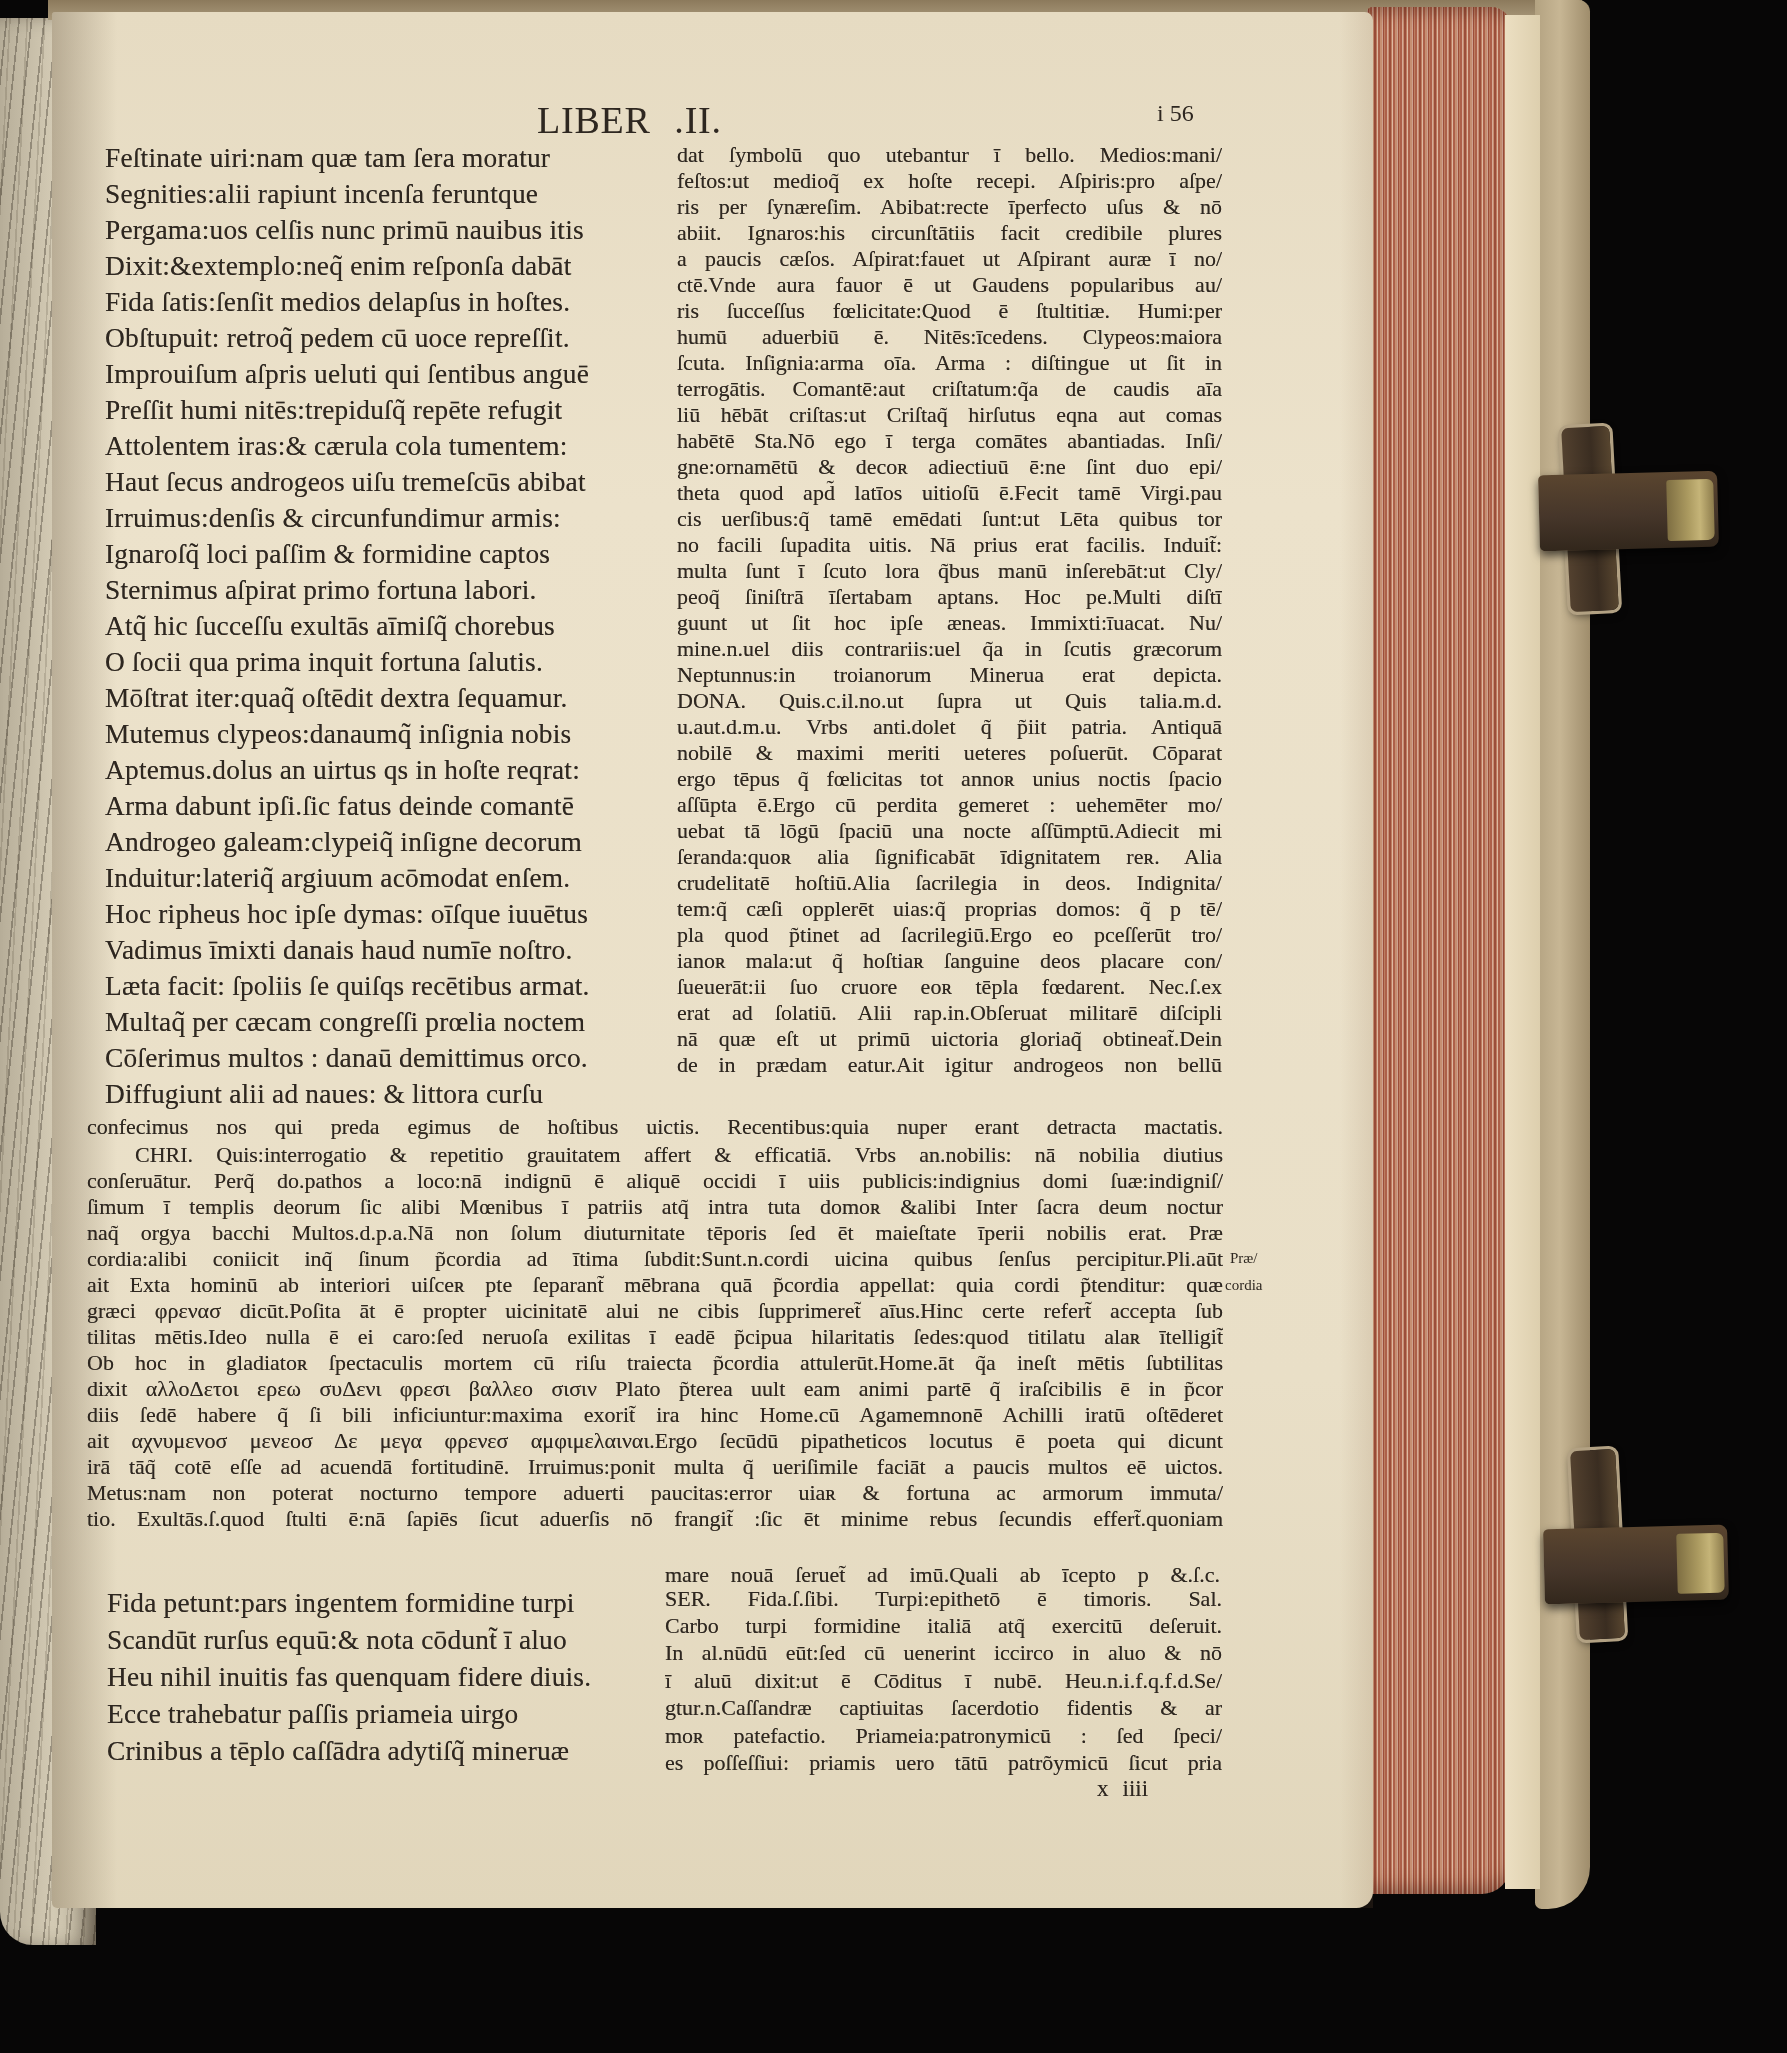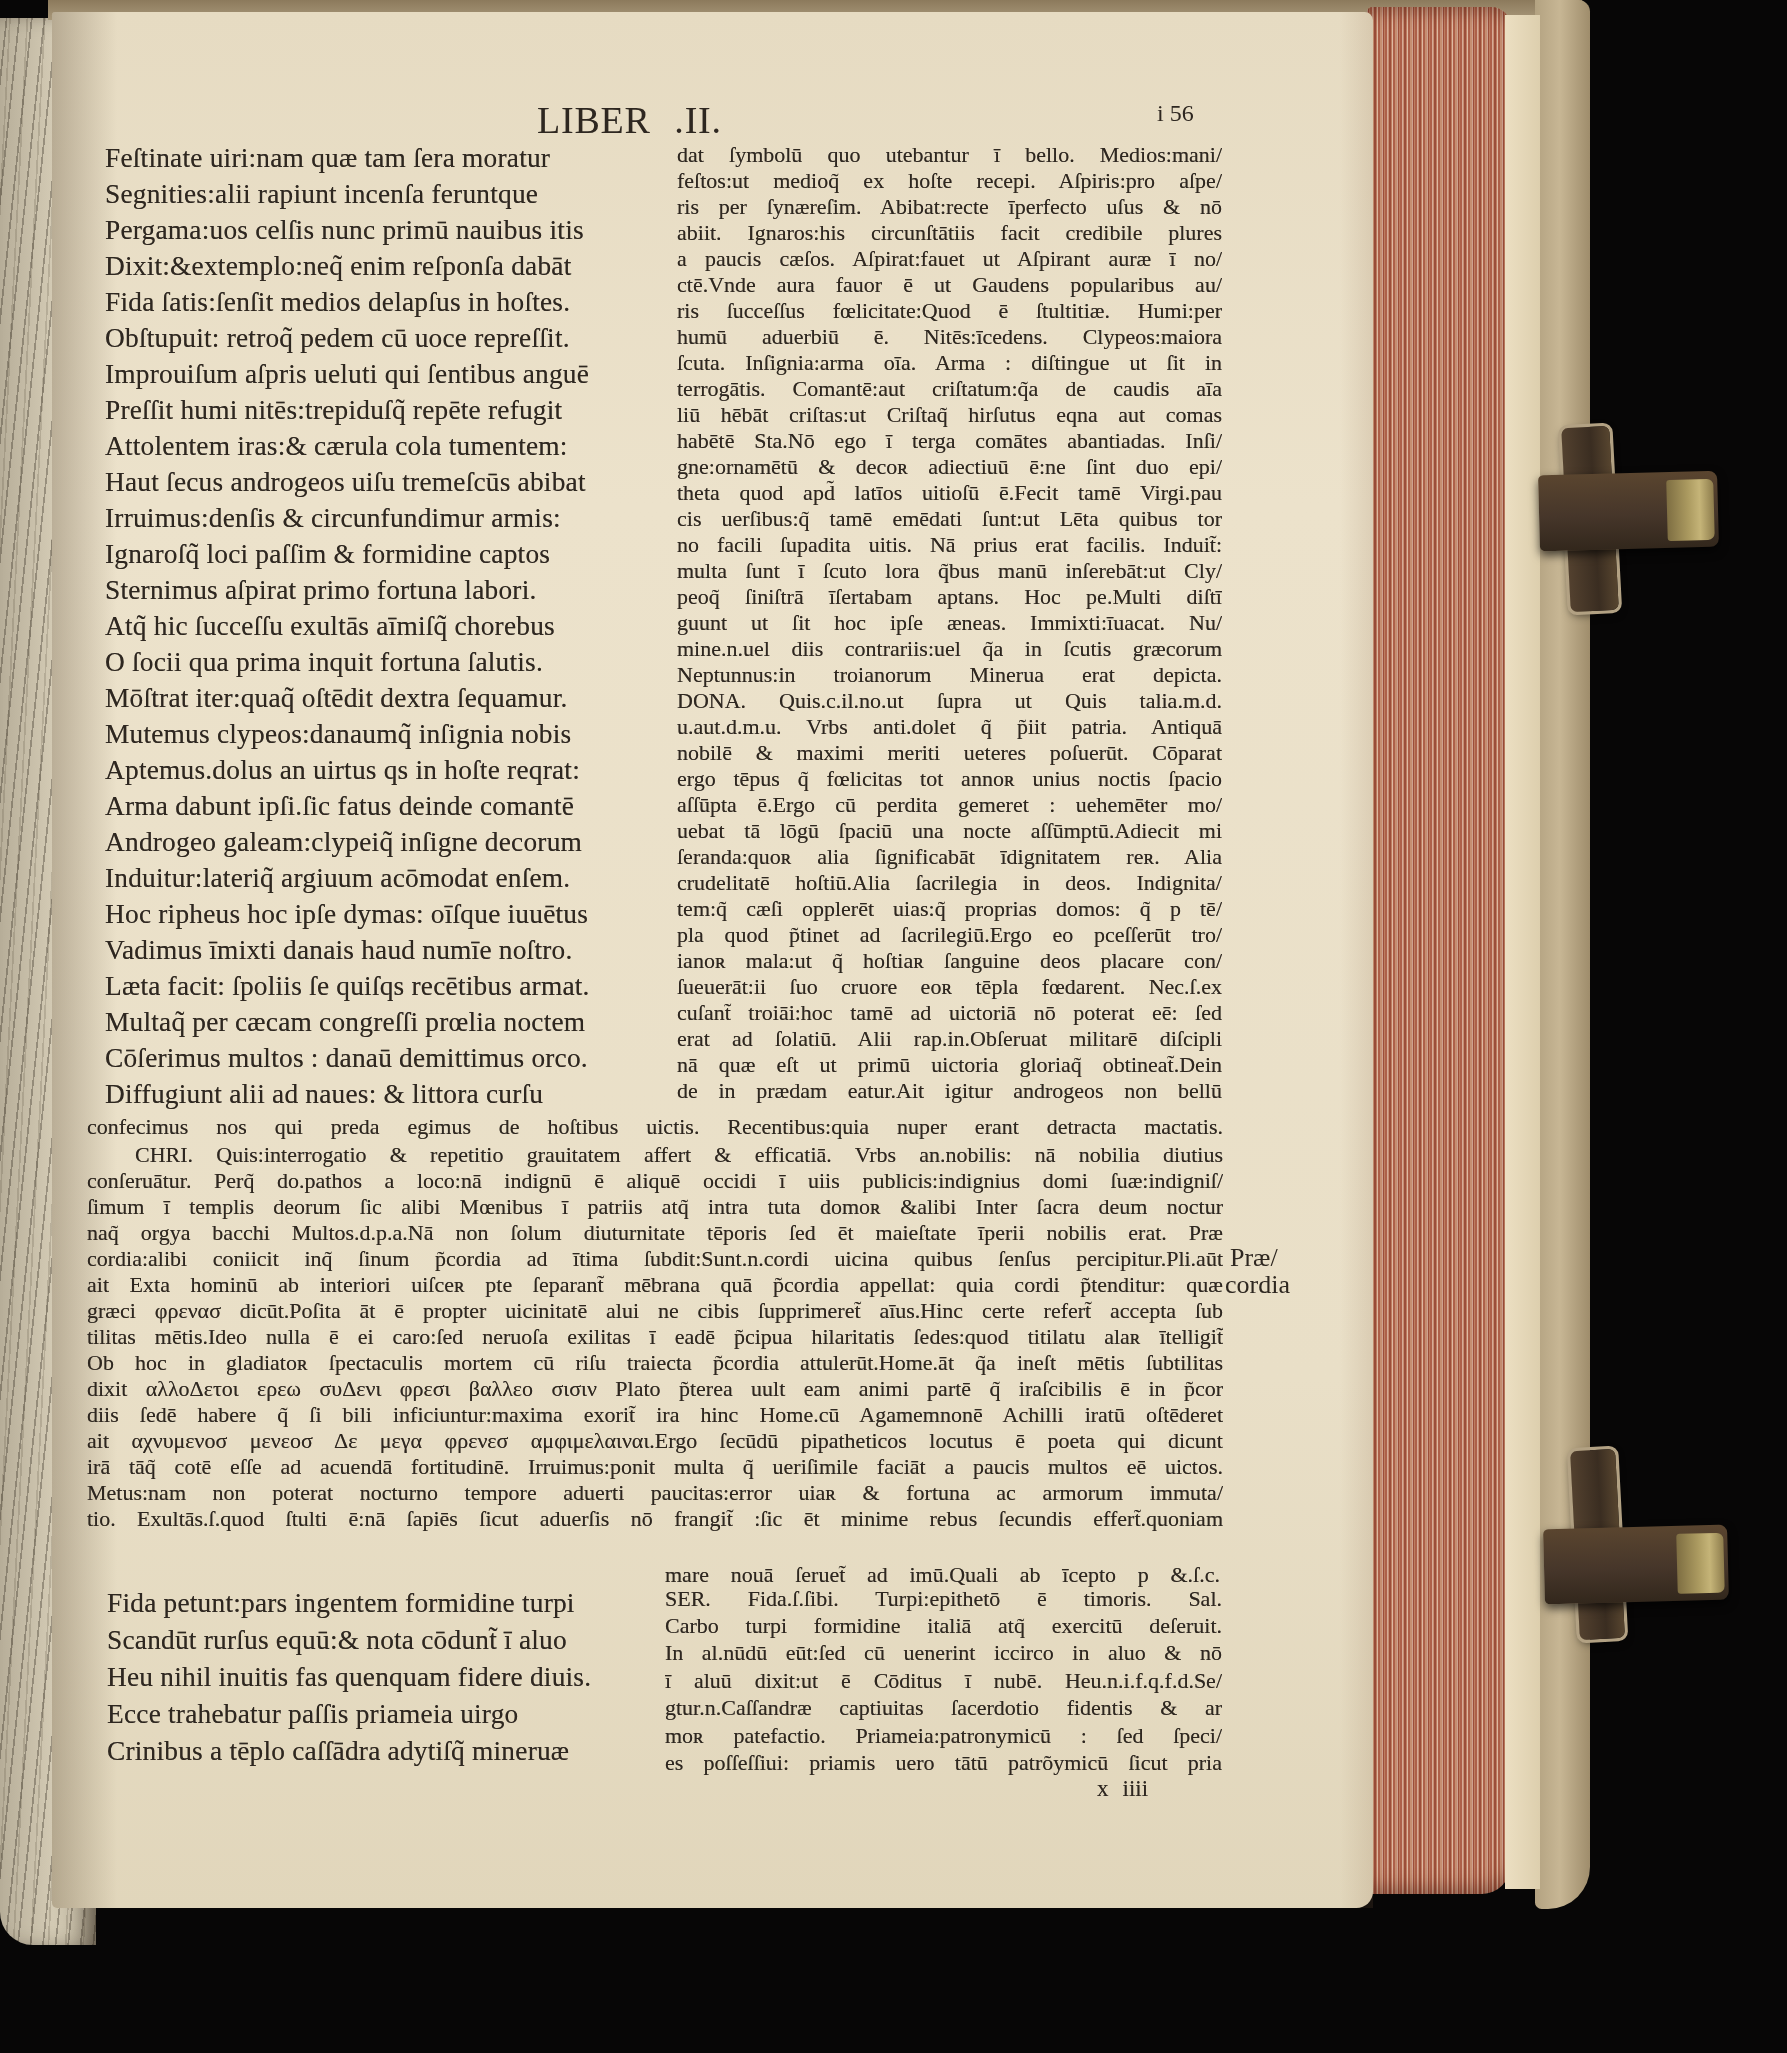--- a/index.html
+++ b/index.html
@@ -60,21 +60,21 @@
   .right-col div{height:26px;margin-left:32px;}
 
   .bridge{left:35px;top:1102px;width:1136px;font-size:22px;line-height:26px;
     text-align:justify;text-align-last:justify;overflow:hidden;height:26px;}
   .commentary{left:35px;top:1130px;width:1136px;font-size:22px;line-height:26px;}
   .commentary div{height:26px;}
   .commentary div:first-child{text-indent:48px;}
   .commentary-tail{left:613px;top:1550px;width:555px;font-size:22px;line-height:26px;
     text-align:justify;text-align-last:justify;overflow:hidden;height:26px;}
 
-  .margin-note{font-size:26px;line-height:22.4px;white-space:nowrap;}
+  .margin-note{font-size:15px;line-height:22.4px;white-space:nowrap;}
   .mn1{left:1178px;top:1235px;}
   .mn2{left:1173px;top:1262px;}
 
   .bottom-left{left:55px;top:1573px;width:565px;line-height:37px;}
   .bottom-right{left:613px;top:1573px;width:557px;font-size:22px;line-height:27.4px;}
   .bottom-right div{height:27.4px;}
   .signature{left:1045px;top:1764px;font-size:23px;word-spacing:8.3px;white-space:nowrap;}
 
   
   .clasp{position:absolute;width:209px;height:209px;}
@@ -164,21 +164,20 @@
         <div>nobilē &amp; maximi meriti ueteres poſuerūt. Cōparat</div>
         <div>ergo tēpus q̃ fœlicitas tot annoʀ unius noctis ſpacio</div>
         <div>aſſūpta ē.Ergo cū perdita gemeret : uehemēter mo/</div>
         <div>uebat tā lōgū ſpaciū una nocte aſſūmptū.Adiecit mi</div>
         <div>ſeranda:quoʀ alia ſignificabāt īdignitatem reʀ. Alia</div>
         <div>crudelitatē hoſtiū.Alia ſacrilegia in deos.  Indignita/</div>
         <div>tem:q̃ cæſi opplerēt uias:q̃ proprias domos: q̃ p tē/</div>
         <div>pla quod p̃tinet ad ſacrilegiū.Ergo eo pceſſerūt tro/</div>
         <div>ianoʀ mala:ut q̃ hoſtiaʀ ſanguine deos placare con/</div>
         <div>ſueuerāt:ii ſuo cruore eoʀ tēpla fœdarent.  Nec.ſ.ex</div>
-        <div>cuſant̃ troiāi:hoc tamē ad uictoriā nō poterat eē: ſed</div>
         <div>erat ad ſolatiū.  Alii rap.in.Obſeruat militarē diſcipli</div>
         <div>nā quæ eſt ut primū uictoria gloriaq̃ obtineat̃.Dein</div>
         <div>de in prædam eatur.Ait igitur androgeos non bellū</div>
       </div>
 
     <div class="tl one-line bridge">confecimus nos qui preda egimus de hoſtibus uictis.  Recentibus:quia nuper erant detracta mactatis.</div>
 
     <div class="tl col just commentary">
         <div>CHRI.  Quis:interrogatio &amp; repetitio grauitatem affert &amp; efficatiā.  Vrbs an.nobilis: nā nobilia diutius</div>
         <div>conſeruātur.  Perq̃ do.pathos a loco:nā indignū ē aliquē occidi ī uiis publicis:indignius domi ſuæ:indigniſ/</div>

